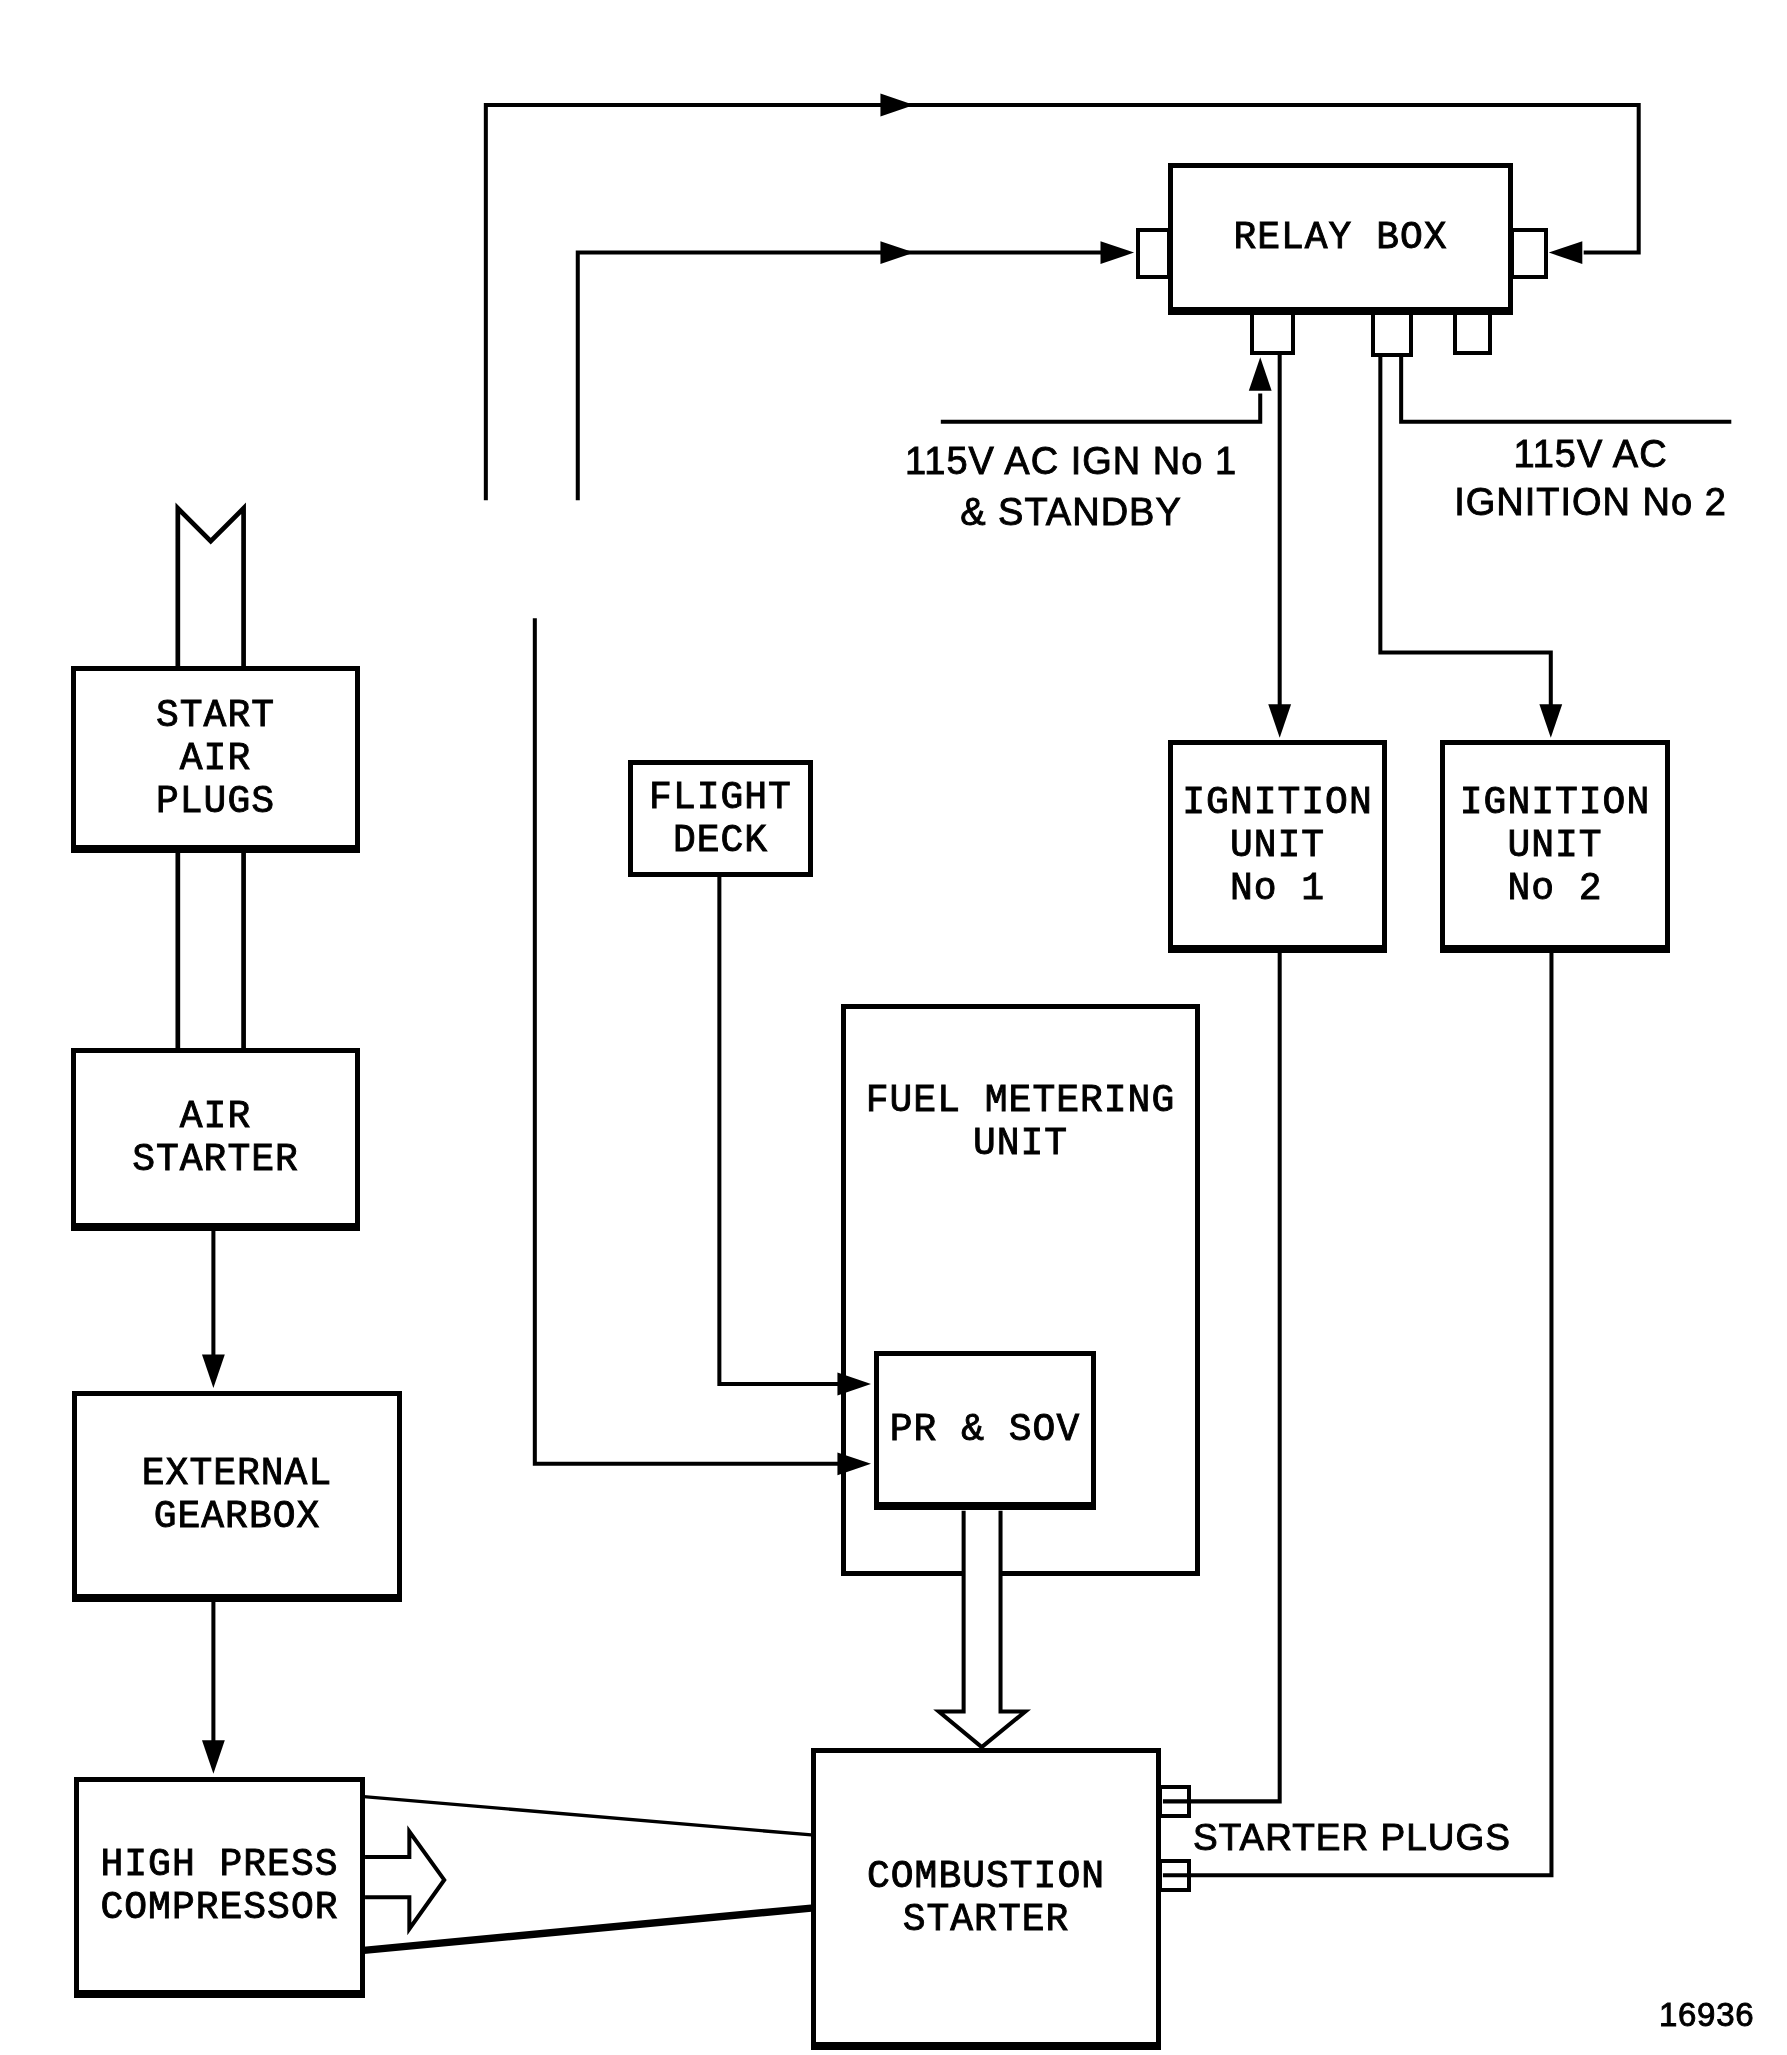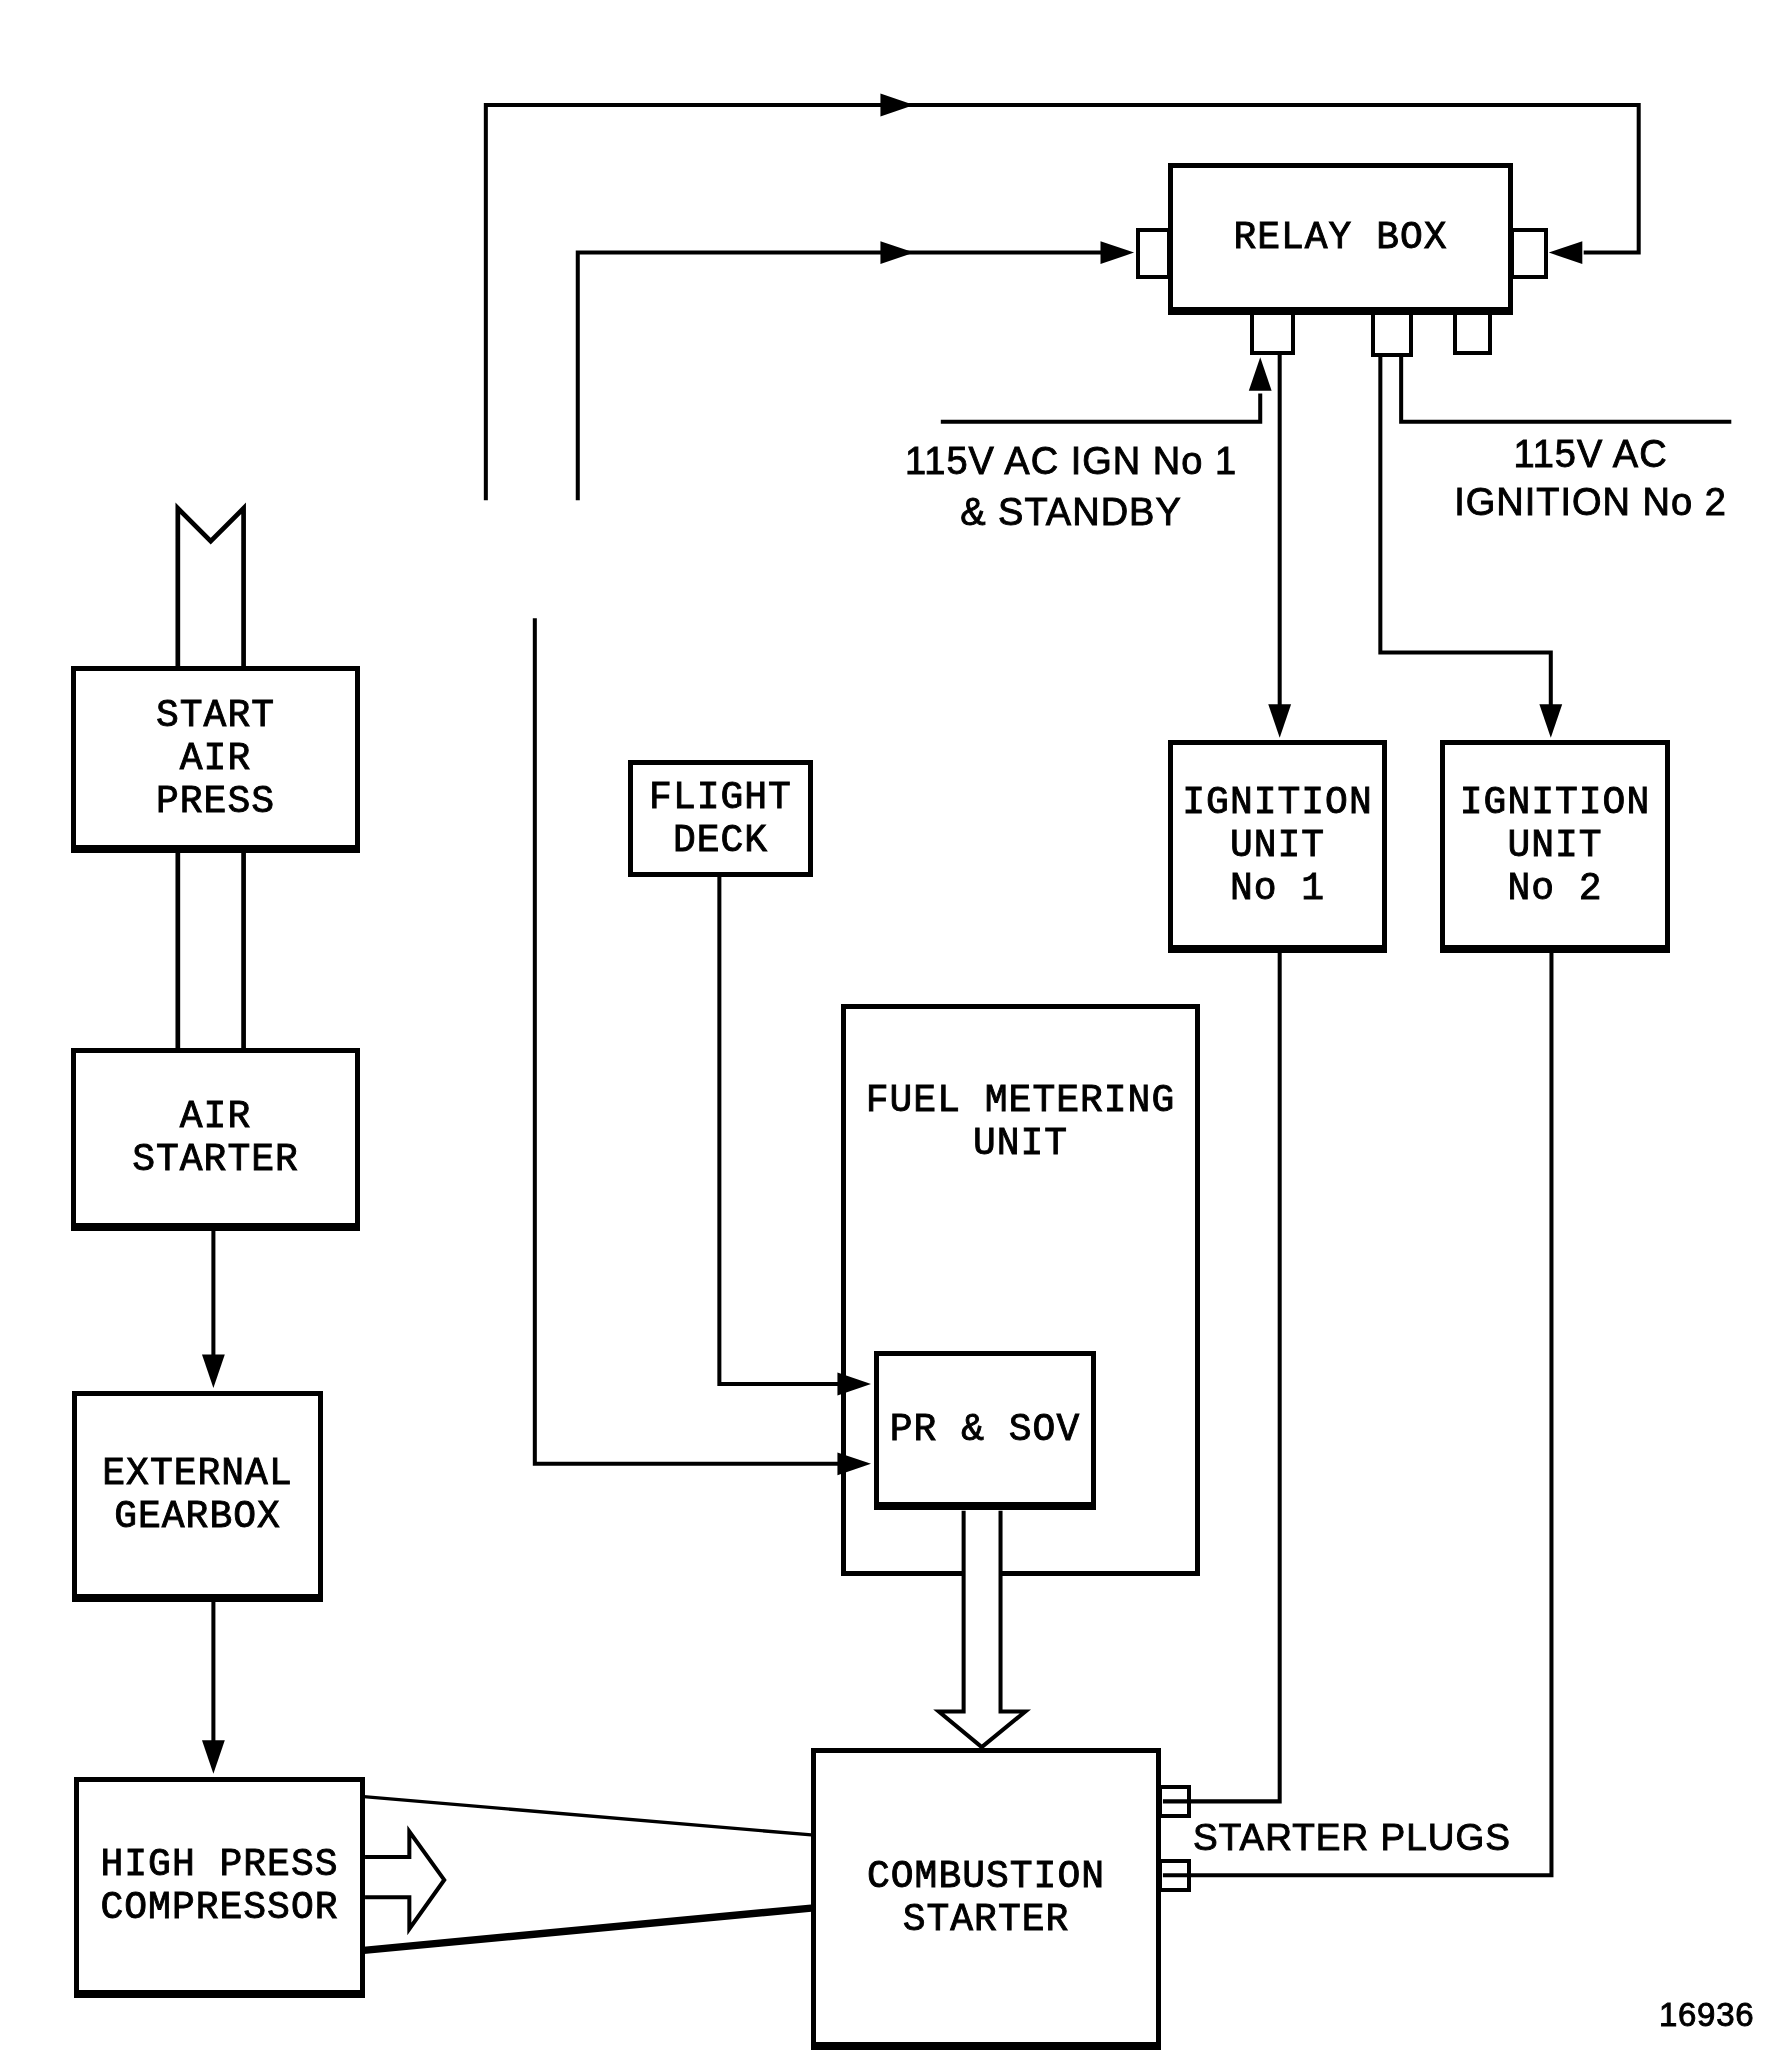--- a/index.html
+++ b/index.html
@@ -71,32 +71,32 @@
     <div class="lbl">
       <span>RELAY BOX</span>
     </div>
   </div>
 
 
   <div class="box thickb" style="left:71px;top:666px;width:289px;height:187px">
     <div class="lbl">
       <span>START</span>
       <span>AIR</span>
-      <span>PRESS</span>
+      <span>PLUGS</span>
     </div>
   </div>
 
   <div class="box thickb" style="left:71px;top:1048px;width:289px;height:183px">
     <div class="lbl">
       <span>AIR</span>
       <span>STARTER</span>
     </div>
   </div>
 
-  <div class="box thickb" style="left:72px;top:1391px;width:251px;height:211px">
+  <div class="box thickb" style="left:72px;top:1391px;width:330px;height:211px">
     <div class="lbl">
       <span>EXTERNAL</span>
       <span>GEARBOX</span>
     </div>
   </div>
 
   <div class="box thickb" style="left:74px;top:1777px;width:291px;height:221px">
     <div class="lbl">
       <span>HIGH PRESS</span>
       <span>COMPRESSOR</span>

